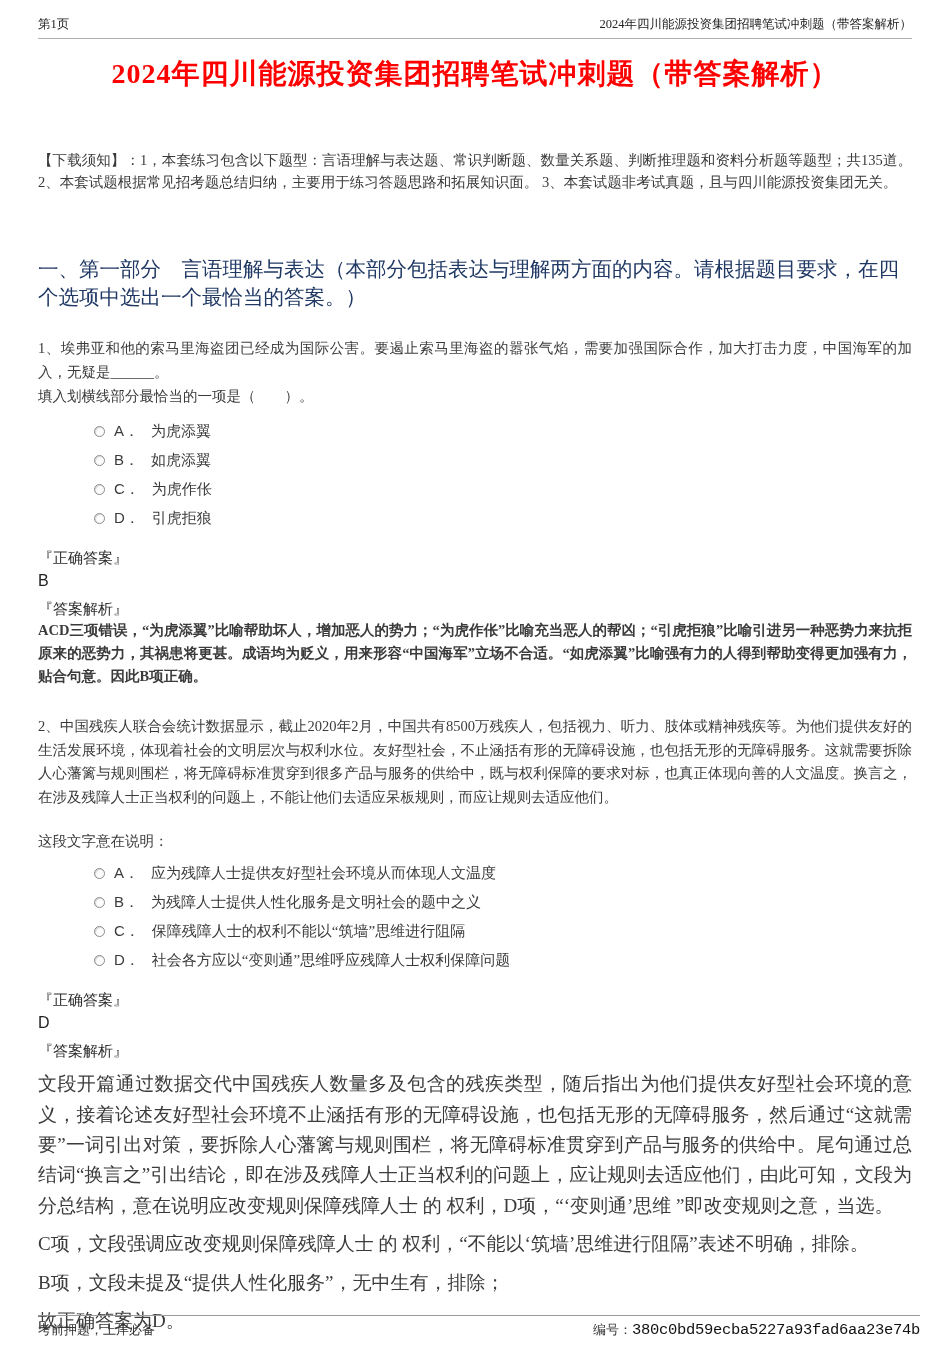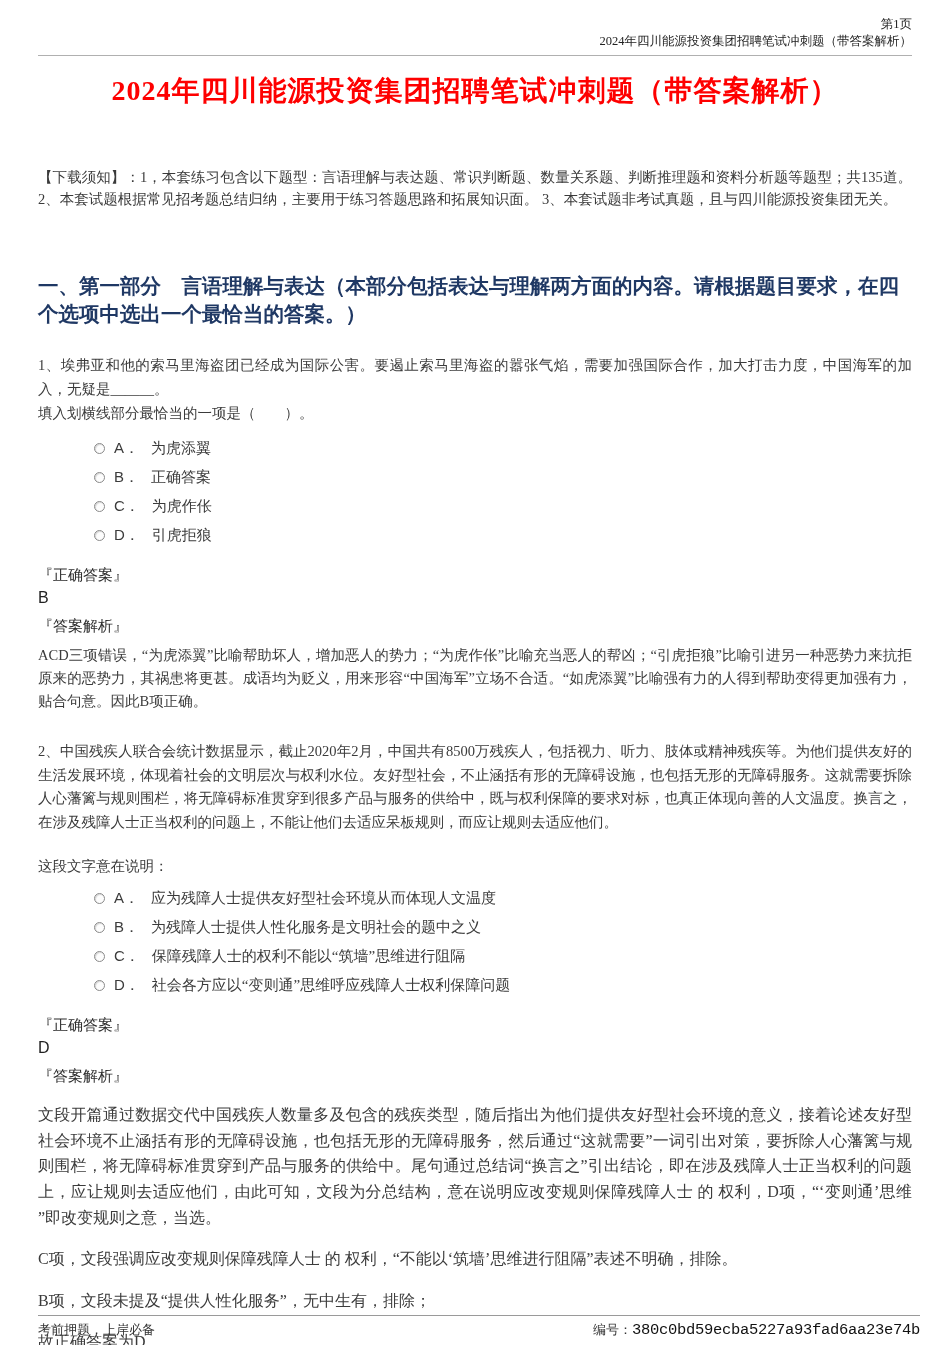--- a/index.html
+++ b/index.html
@@ -2,44 +2,44 @@
 <html><head>
 <meta charset="utf-8">
 <style>
   * { margin:0; padding:0; box-sizing:border-box; }
   body { background:#fff; font-family:"Liberation Serif","DejaVu Serif",serif; }
   .page { position:relative; width:950px; height:1345px; background:#ffffff; overflow:hidden; color:#3b3b3b; }
   .inner { padding:0 38px; }
 
   .hdr { display:flex; justify-content:space-between; align-items:flex-end;
          margin:0 38px; padding-top:16px; padding-bottom:5px;
-         border-bottom:1px solid #b0b0b0; font-size:12.5px; color:#222;flex-direction:column; }
+         border-bottom:1px solid #b0b0b0; font-size:12.5px; color:#222; }
 
   .doc-title { margin-top:16px; text-align:center; color:#fe0000;
                font-size:28px; font-weight:bold; letter-spacing:1px; }
 
   .notice { margin-top:56px; font-size:14.5px; line-height:1.55; color:#3a3a3a; text-align:justify; }
 
-  .sec-head { margin-top:62px; font-size:20.5px; line-height:1.35; color:#1f3864; font-weight:700; }
+  .sec-head { margin-top:62px; font-size:20.5px; line-height:1.35; color:#1f3864; font-weight:400; }
 
   .q-stem { margin-top:26px; font-size:14.5px; line-height:1.65; text-align:justify; }
   .q-prompt { font-size:14.5px; line-height:1.65; }
 
   .opts { margin:8px 0 0 56px; }
   .opt { display:flex; align-items:center; padding:5px 0; font-size:15px; color:#3b3b3b; }
   .radio { width:11px; height:11px; border:1px solid #8a8a8a; border-radius:50%;
            background:#fdfdfd; margin-right:9px; flex:0 0 auto;
            box-shadow:inset 1px 1px 1px rgba(0,0,0,.15); }
   .opt .letter { font-family:"Liberation Sans","DejaVu Sans",sans-serif; margin-right:12px; }
 
   .ans-label { margin-top:16px; font-size:15px; color:#2b2b2b; }
   .ans-value { font-size:16px; font-family:"Liberation Sans","DejaVu Sans",sans-serif; color:#222; margin-top:4px; }
   .ana-label { margin-top:10px; font-size:15px; color:#2b2b2b; }
-  .ana-text { margin-top:8px; font-size:14.5px; line-height:1.6; text-align:justify; }
-  .ana-para { margin-top:16px; font-size:16px; line-height:1.6; text-align:justify; }
+  .ana-text { font-size:14.5px; line-height:1.6; text-align:justify;font-weight:bold; }
+  .ana-para { margin-top:8px; font-size:19px; line-height:1.6; text-align:justify; }
 
   .q2-block { margin-top:22px; }
   .q2-prompt { margin-top:22px; font-size:14.5px; }
 
   .ftr { position:absolute; left:38px; right:30px; bottom:6px;
          border-top:1px solid #9a9a9a; padding-top:5px;
          display:flex; justify-content:space-between; align-items:baseline;
          font-size:13px; color:#333; }
   .ftr .code-label { font-size:13px; }
   .ftr .code-value { font-family:Liberation Mono, monospace;
@@ -67,21 +67,21 @@
       <p class="q-prompt">填入划横线部分最恰当的一项是（　　）。</p>
       <div class="opts">
         <div class="opt">
           <span class="radio"></span>
           <span class="letter">A．</span>
           <span>为虎添翼</span>
         </div>
         <div class="opt">
           <span class="radio"></span>
           <span class="letter">B．</span>
-          <span>正确答案</span>
+          <span>如虎添翼</span>
         </div>
         <div class="opt">
           <span class="radio"></span>
           <span class="letter">C．</span>
           <span>为虎作伥</span>
         </div>
         <div class="opt">
           <span class="radio"></span>
           <span class="letter">D．</span>
           <span>引虎拒狼</span>

